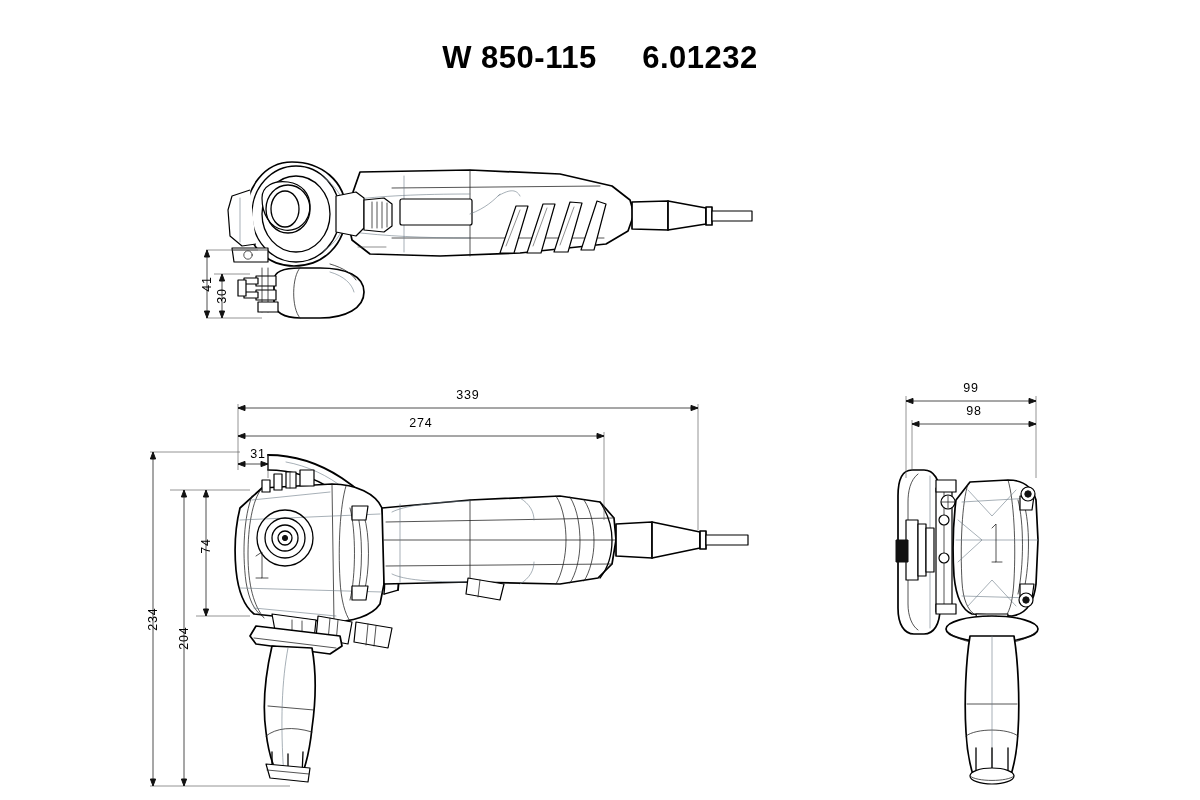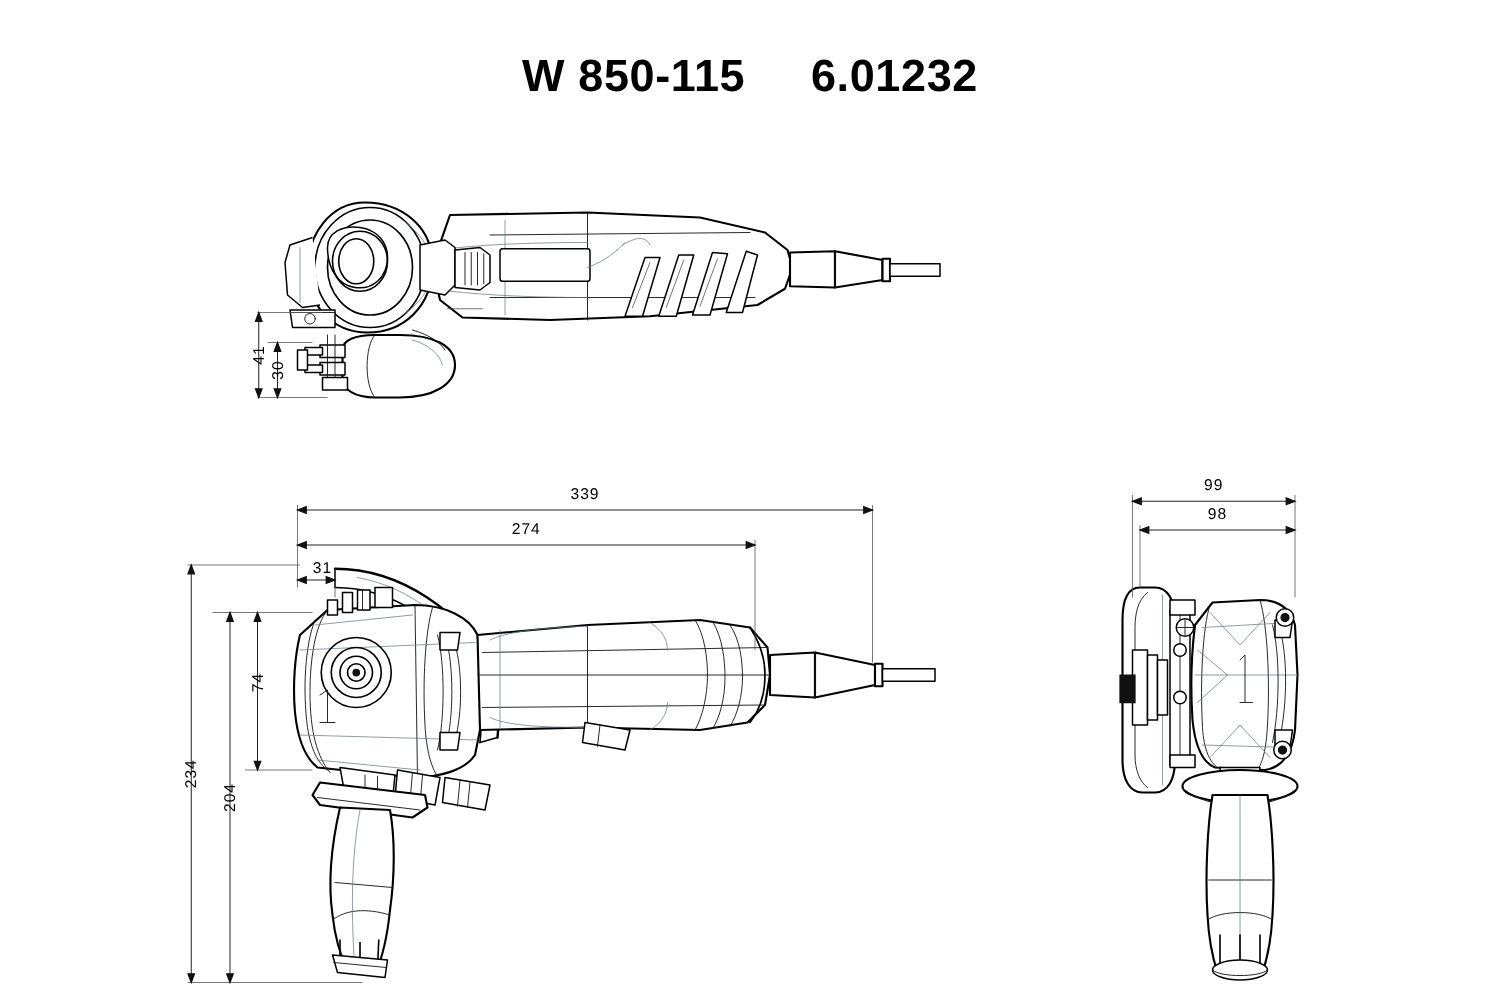--- a/index.html
+++ b/index.html
@@ -20,21 +20,21 @@
     width: 1200px;
     height: 800px;
   }
   .title {
     position: absolute;
     left: 0;
     top: 40px;
     width: 1200px;
     text-align: center;
     font-family: "Liberation Sans", sans-serif;
-    font-size: 36px;
+    font-size: 31px;
     font-weight: bold;
     letter-spacing: 0.5px;
     color: #000;
     white-space: pre;
   }
   svg { display:block; }
   .ol { fill:none; stroke:#000; stroke-width:1.9; stroke-linejoin:round; stroke-linecap:round; }
   .ol2 { fill:none; stroke:#000; stroke-width:1.3; stroke-linejoin:round; stroke-linecap:round; }
   .tn { fill:none; stroke:#1b1b1b; stroke-width:0.75; stroke-linejoin:round; stroke-linecap:round; }
   .tn2 { fill:none; stroke:#444; stroke-width:0.6; stroke-linejoin:round; stroke-linecap:round; }

